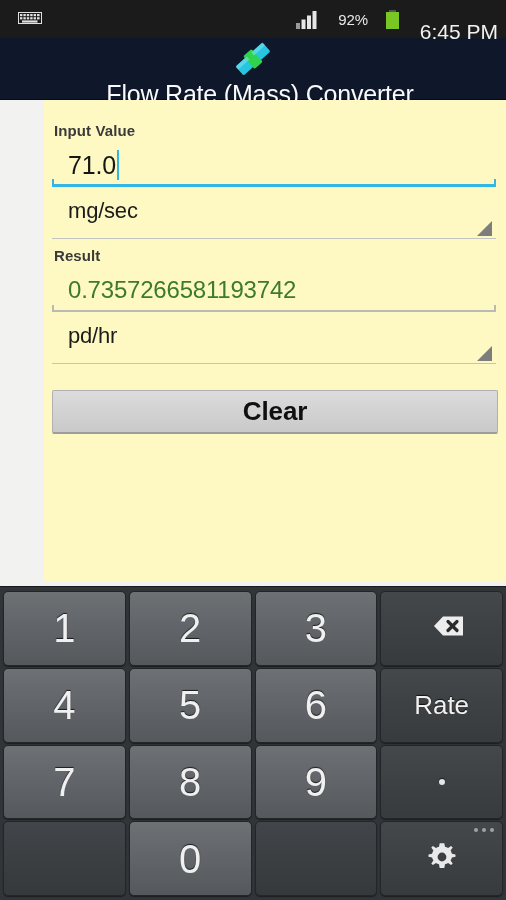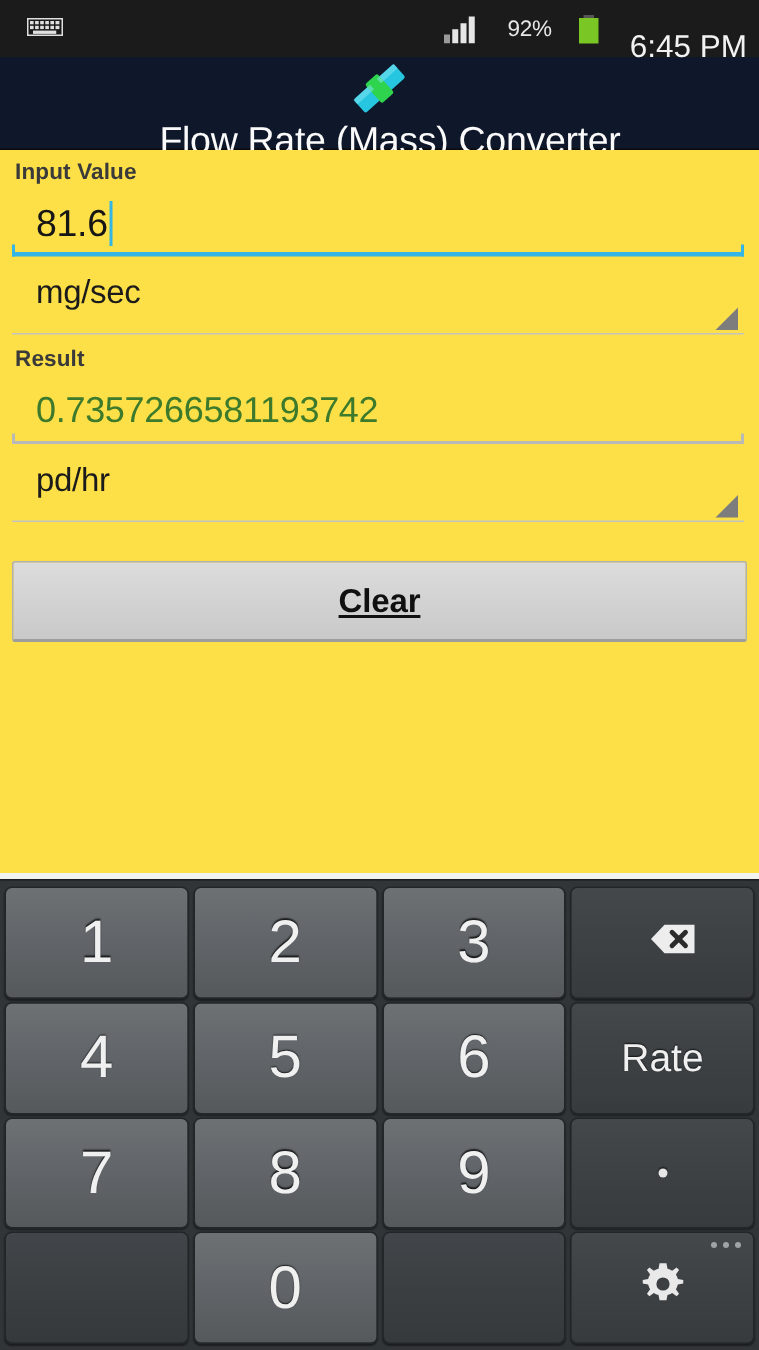--- a/index.html
+++ b/index.html
@@ -101,25 +101,26 @@
     margin-left: auto;
     width: 44px; height: 48px;
     position: relative;
     display: flex;
     align-items: center;
     justify-content: center;
   }
 
   
   .content {
-    background: #fde047;
-    padding: 0 8px;
+    background: #fef9c3;
+    padding: 16px 8px;
     box-sizing: border-box;
     height: 482px;
     position: relative;
+    margin-left: 44px;
   }
   .field-label {
     font-size: 15px;
     font-weight: bold;
     color: #3a3a3a;
     padding: 6px 0 2px 2px;
     letter-spacing: 0.1px;
   }
   .edit-wrap {
     position: relative;
@@ -186,34 +187,33 @@
   .spinner-arrow {
     position: absolute;
     right: 6px;
     bottom: 5px;
     width: 0; height: 0;
     border-left: 15px solid transparent;
     border-bottom: 15px solid #7d7d7d;
   }
   .clear-btn {
     margin-top: 24px;
-    height: 54px;
+    height: 44px;
     background: linear-gradient(to bottom, #dcdcdc 0%, #d2d2d2 52%, #c9c9c9 100%);
     border: 1px solid #b0b0b0;
     border-bottom: 2px solid #9d9d9d;
     border-radius: 2px;
     display: flex;
     align-items: center;
     justify-content: center;
-    font-size: 22px;
+    font-size: 26px;
     font-weight: bold;
     color: #101010;
     box-sizing: border-box;
     letter-spacing: -0.1px;
-    text-decoration: underline;
   }
 
   
   .keyboard {
     position: absolute;
     left: 0; right: 0; bottom: 0;
     height: 314px;
     background: #313538;
     padding: 4px 3px 4px 3px;
     box-sizing: border-box;
@@ -349,21 +349,21 @@
       </svg>
     </div>
   </div>
 
   <div class="content">
 
     <div class="field-label">Input Value</div>
 
     <div class="edit-wrap">
       <div class="edit-text">
-        <span>81.6</span>
+        <span>71.0</span>
           <span class="caret"></span>
       </div>
       <div class="underline-blue"></div>
     </div>
 
     <div class="spinner">
       <div class="spinner-text">mg/sec</div>
       <div class="spinner-underline"></div>
       <div class="spinner-arrow"></div>
     </div>

